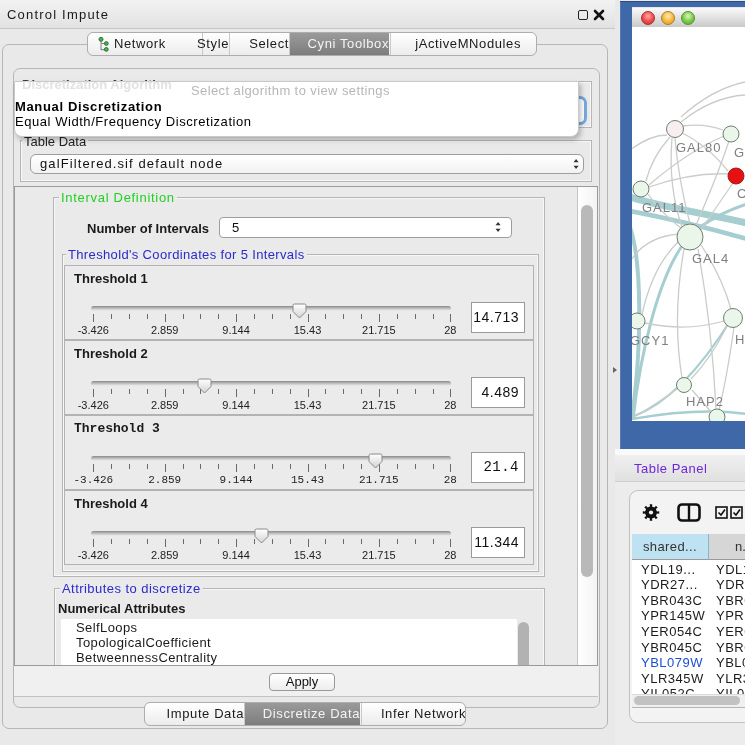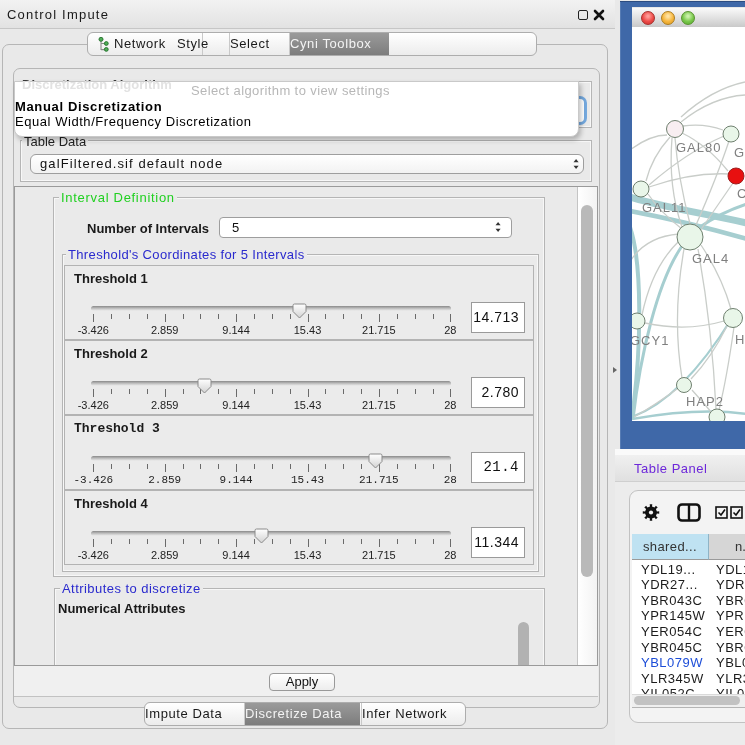--- a/index.html
+++ b/index.html
@@ -18,21 +18,21 @@
 .block{position:absolute;left:49px;width:468px;height:73px;border:1px solid #b3b3b3;background:#ebebeb;}
 .bt{position:absolute;left:9px;top:5px;font-size:13px;font-weight:bold;color:#1a1a1a;}
 .track{position:absolute;left:26px;top:40px;width:360px;height:5px;border-radius:3px;
   background:linear-gradient(#898989,#c6c6c6 55%,#efefef);}
 .thumb{position:absolute;top:37px;width:15px;height:16px;}
 .vbox{position:absolute;left:406px;top:36px;width:47px;height:29px;background:#fff;
   border:1px solid #9a9a9a;font-size:14px;color:#111;text-align:right;line-height:29px;padding-right:5px;letter-spacing:0.5px;}
 .tick{position:absolute;top:48px;width:1px;background:#6a6a6a;}
 .tl{position:absolute;top:58px;font-size:11px;color:#222;transform:translateX(-50%);}
 .seg{position:absolute;top:0;height:22px;line-height:22px;font-size:13px;color:#1a1a1a;
-  text-align:left;letter-spacing:0.6px;}
+  text-align:right;letter-spacing:0.6px;}
 .sel{background:linear-gradient(#9a9a9a,#7d7d7d);color:#f4f4f4;}
 </style>
 </head>
 <body>
 
 <div class="abs" style="left:0;top:0;width:615px;height:28px;
   background:linear-gradient(#f2f2f2,#e2e2e2);border-bottom:1px solid #c6c6c6;"></div>
 <div class="lbl" style="left:7px;top:7px;font-size:13px;color:#1a1a1a;letter-spacing:1.2px;">Control Impute</div>
 <div class="abs" style="left:578px;top:10px;width:8px;height:8px;border:1.5px solid #222;border-radius:2px;"></div>
 <svg class="abs" style="left:593px;top:9px;" width="12" height="12" viewBox="0 0 12 12">
@@ -45,20 +45,21 @@
 
 <div class="abs" style="left:14px;top:666px;width:584px;height:30px;background:#f0f0f0;border-bottom:1px solid #c2c2c2;"></div>
 
 <div class="abs" style="left:87px;top:32px;width:448px;height:22px;background:#fdfdfd;
   border:1px solid #adadad;border-radius:6px;overflow:hidden;
   background:linear-gradient(#ffffff,#ececec);">
   <div class="seg" style="left:0;width:88px;border-right:1px solid #c9c9c9;padding-left:26px;text-align:left;">Network</div>
   <div class="seg" style="left:89px;width:52px;border-right:1px solid #c9c9c9;">Style</div>
   <div class="seg" style="left:142px;width:59px;border-right:1px solid #c9c9c9;">Select</div>
   <div class="seg sel" style="left:202px;width:99px;">Cyni Toolbox</div>
+  <div class="seg" style="left:302px;width:130px;border-left:1px solid #c9c9c9;">jActiveMNodules</div>
   <svg class="abs" style="left:9px;top:4px;" width="14" height="15" viewBox="0 0 14 15">
     <path d="M4 2.5 L4 13 M4 6.5 L9 6.5 M4 12.6 L9 12.6" stroke="#8a8a8a" stroke-width="1.1" fill="none"></path>
     <circle cx="4" cy="2.3" r="2" fill="#4fae57" stroke="#256f2d" stroke-width="0.9"></circle>
     <circle cx="9.3" cy="6.5" r="1.9" fill="#4fae57" stroke="#256f2d" stroke-width="0.9"></circle>
     <circle cx="9.3" cy="12.4" r="1.9" fill="#4fae57" stroke="#256f2d" stroke-width="0.9"></circle>
   </svg>
 </div>
 
 <div class="abs etch" style="left:20px;top:81px;width:570px;height:45px;"></div>
 <div class="lbl" style="left:22px;top:77px;font-size:13px;font-weight:bold;color:#3a3a3a;">Discretization Algorithm</div>
@@ -161,21 +162,21 @@
   <div class="tl" style="left:385.3px;">28</div>
   <svg class="thumb" style="left:131.5px;" width="15" height="16" viewBox="0 0 15 16">
     <path d="M2.5 1 L12.5 1 Q14 1 14 2.5 L14 8.5 L7.5 15 L1 8.5 L1 2.5 Q1 1 2.5 1 Z" fill="url(#g1)" stroke="#8a8a8a" stroke-width="1"></path>
     <defs>
           <linearGradient id="g1" x1="0" y1="0" x2="0" y2="1">
             <stop offset="0" stop-color="#ffffff"></stop>
             <stop offset="1" stop-color="#d2d2d2"></stop>
           </linearGradient>
         </defs>
   </svg>
-  <div class="vbox">2.780</div>
+  <div class="vbox">4.489</div>
 </div>
 <div class="block" style="top:228px;font-family:Liberation Mono, monospace;">
   <div class="bt">Threshold 3</div>
   <div class="track"></div>
   <div class="tick" style="left:28.3px;height:8px;"></div>
   <div class="tick" style="left:46.2px;height:5px;"></div>
   <div class="tick" style="left:64.0px;height:5px;"></div>
   <div class="tick" style="left:81.9px;height:5px;"></div>
   <div class="tick" style="left:99.7px;height:8px;"></div>
   <div class="tick" style="left:117.5px;height:5px;"></div>
@@ -249,20 +250,25 @@
             <stop offset="1" stop-color="#d2d2d2"></stop>
           </linearGradient>
         </defs>
   </svg>
   <div class="vbox">11.344</div>
 </div>
 
   <div class="abs etch" style="left:39px;top:401px;width:489px;height:108px;"></div>
   <div class="lbl" style="left:45px;top:394px;font-size:13px;color:#2a2ace;background:#eaeaea;padding:0 2px;letter-spacing:0.45px;">Attributes to discretize</div>
   <div class="lbl" style="left:43px;top:414px;font-size:13px;font-weight:bold;color:#1a1a1a;">Numerical Attributes</div>
+  <div class="abs" style="left:46px;top:432px;width:456px;height:46px;background:#fff;">
+    <div class="lbl" style="left:15px;top:1px;font-size:13px;color:#1a1a1a;letter-spacing:0.4px;">SelfLoops</div>
+    <div class="lbl" style="left:15px;top:16px;font-size:13px;color:#1a1a1a;letter-spacing:0.4px;">TopologicalCoefficient</div>
+    <div class="lbl" style="left:15px;top:31px;font-size:13px;color:#1a1a1a;letter-spacing:0.4px;">BetweennessCentrality</div>
+  </div>
   <div class="abs" style="left:503px;top:435px;width:11px;height:43px;border-radius:6px 6px 0 0;background:#b2b2b2;"></div>
 </div>
 
 <div class="abs" style="left:269px;top:673px;width:64px;height:16px;background:linear-gradient(#ffffff,#ededed);
   border:1px solid #999;border-radius:4px;text-align:center;font-size:13px;line-height:16px;color:#111;">Apply</div>
 
 <div class="abs" style="left:144px;top:702px;width:320px;height:22px;border:1px solid #adadad;border-radius:6px;
   background:linear-gradient(#ffffff,#ececec);overflow:hidden;">
   <div class="seg" style="left:0;width:99px;height:22px;line-height:22px;border-right:1px solid #c9c9c9;">Impute Data</div>
   <div class="seg sel" style="left:100px;width:115px;height:22px;line-height:22px;">Discretize Data</div>

